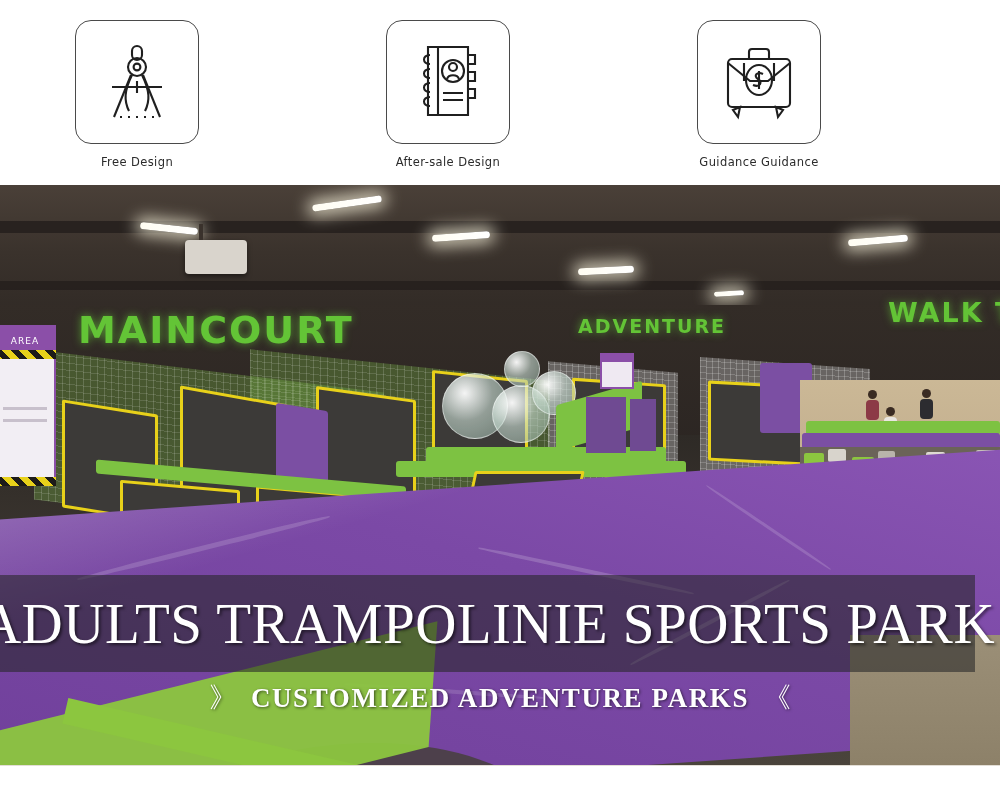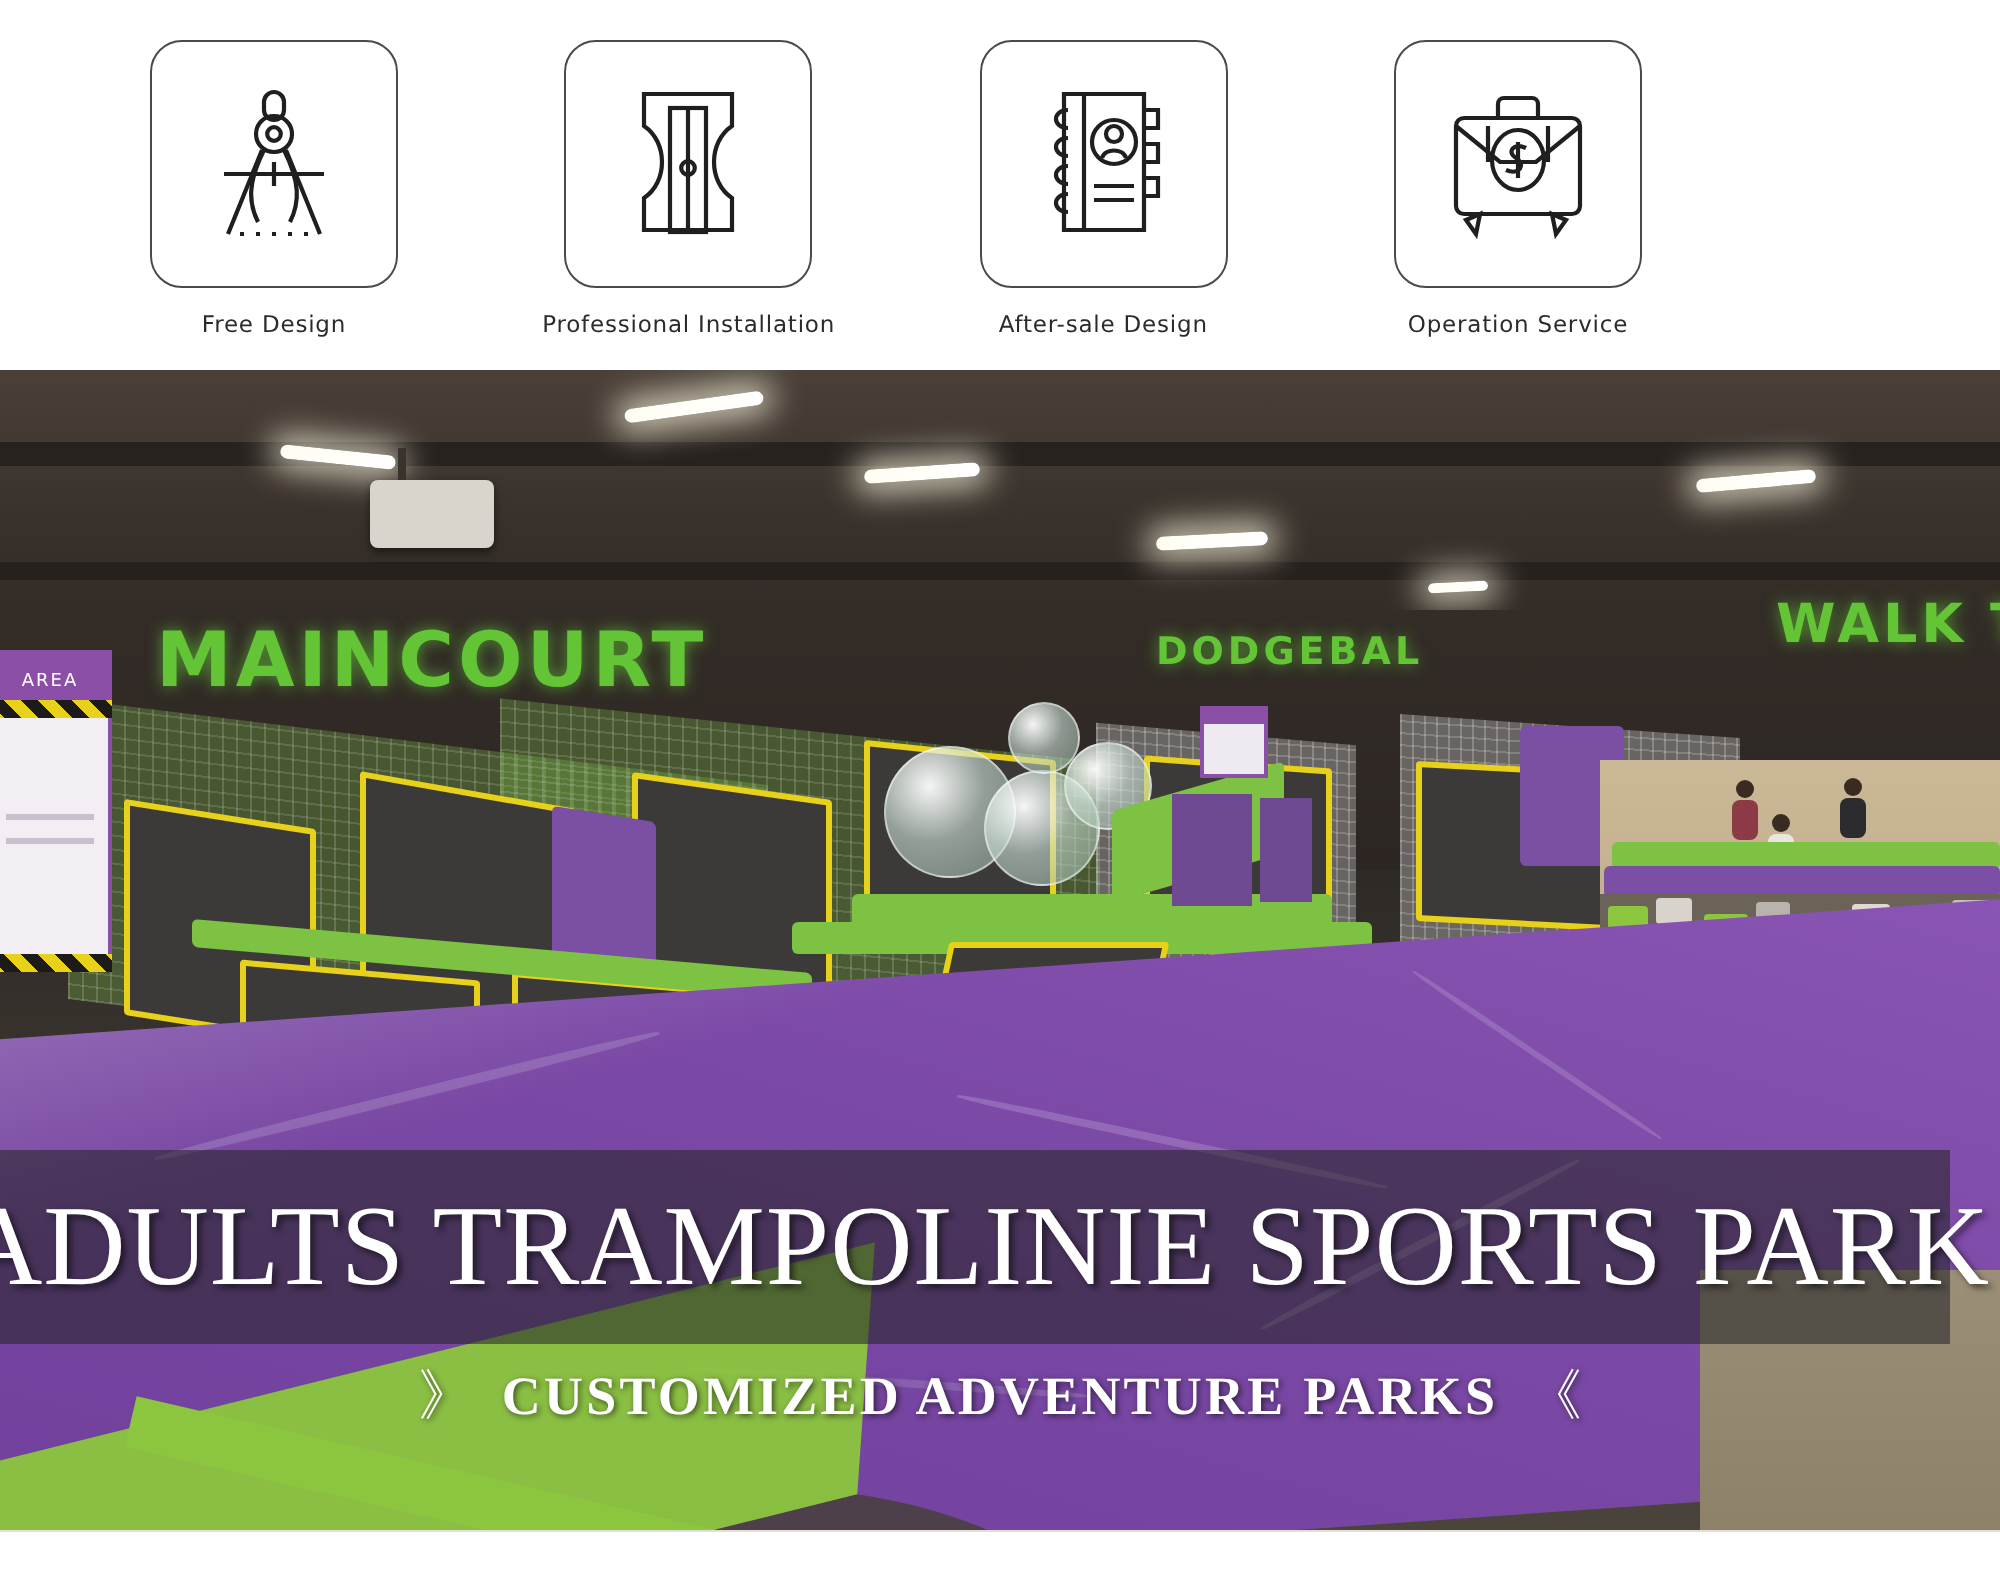--- a/index.html
+++ b/index.html
@@ -231,31 +231,20 @@
           <path d="M44 36 C52 52 52 62 47 72"></path>
           <path d="M14 48 H64"></path>
           <path d="M39 42 V54"></path>
           <path d="M22 78 h2 M30 78 h2 M38 78 h2 M46 78 h2 M54 78 h2"></path>
         </svg>
       </div>
       <div class="feature-label">Free Design</div>
     </div>
 
 
-    <div class="feature">
-      <div class="feature-box">
-        <svg width="72" height="86" viewBox="0 0 72 86" fill="none" stroke="#1f1f1f" stroke-width="2.1">
-          <path d="M14 8 H58 V24 C46 32 46 52 58 60 V76 H14 V60 C26 52 26 32 14 24 Z"></path>
-          <rect x="27" y="15" width="18" height="62"></rect>
-          <path d="M36 15 V77"></path>
-          <circle cx="36" cy="45" r="3.4"></circle>
-        </svg>
-      </div>
-      <div class="feature-label">Professional Installation</div>
-    </div>
 
     <div class="feature">
       <div class="feature-box">
         <svg width="76" height="86" viewBox="0 0 76 86" fill="none" stroke="#1f1f1f" stroke-width="2.1">
           <path d="M18 8 H58 V76 H18 Z"></path>
           <path d="M28 8 V76"></path>
           <path d="M58 16 h7 v9 h-7 M58 33 h7 v9 h-7 M58 50 h7 v9 h-7"></path>
           <path d="M20 16 c-8 0 -8 9 0 9 M20 30 c-8 0 -8 9 0 9 M20 44 c-8 0 -8 9 0 9 M20 58 c-8 0 -8 9 0 9"></path>
           <circle cx="43" cy="32" r="11"></circle>
           <circle cx="43" cy="28" r="4"></circle>
@@ -273,42 +262,42 @@
           <rect x="10" y="20" width="62" height="48" rx="4"></rect>
           <path d="M10 24 L32 42 H50 L72 24"></path>
           <path d="M26 24 V42 M56 24 V42"></path>
           <ellipse cx="41" cy="41" rx="13" ry="15"></ellipse>
           <path d="M45 35 c-6 -3 -10 2 -5 5 c5 3 2 9 -5 6"></path>
           <path d="M41 32 V50"></path>
           <path d="M22 68 L20 78 l-5 -7 z"></path>
           <path d="M58 68 L60 78 l5 -7 z"></path>
         </svg>
       </div>
-      <div class="feature-label">Operation Service</div>
+      <div class="feature-label">Guidance Guidance</div>
     </div>
 
   </div>
 
   <div class="photo">
     <div class="photo-inner">
 
       <div class="ceiling"></div>
       <div class="ceiling-beam" style="left:0;top:36px;width:1000px;height:12px;"></div>
       <div class="ceiling-beam" style="left:0;top:96px;width:1000px;height:9px;"></div>
       <div class="lamp" style="left:140px;top:40px;width:58px;transform:rotate(6deg);"></div>
       <div class="lamp" style="left:312px;top:15px;width:70px;transform:rotate(-8deg);"></div>
       <div class="lamp" style="left:432px;top:48px;width:58px;transform:rotate(-4deg);"></div>
       <div class="lamp" style="left:578px;top:82px;width:56px;transform:rotate(-3deg);"></div>
       <div class="lamp" style="left:848px;top:52px;width:60px;transform:rotate(-5deg);"></div>
       <div class="lamp" style="left:714px;top:106px;width:30px;transform:rotate(-3deg);height:5px;"></div>
       <div class="projector"></div>
 
       <div class="backwall"></div>
       <div class="neon" style="left:78px;top:123px;font-size:38px;">MAINCOURT</div>
-      <div class="neon" style="left:578px;top:130px;font-size:19px;">DODGEBAL</div>
+      <div class="neon" style="left:578px;top:130px;font-size:19px;">ADVENTURE</div>
       <div class="neon" style="left:888px;top:112px;font-size:27px;">WALK T</div>
 
       <div class="court"></div>
 
       <div class="net-panel" style="left:34px;top:186px;width:350px;height:150px;transform:skewY(7deg);"></div>
       <div class="net-panel" style="left:250px;top:180px;width:300px;height:145px;transform:skewY(6deg);"></div>
       <div class="grey-net" style="left:548px;top:182px;width:130px;height:135px;transform:skewY(5deg);"></div>
       <div class="grey-net" style="left:700px;top:178px;width:170px;height:130px;transform:skewY(4deg);"></div>
 
       <div class="tramp" style="left:62px;top:222px;width:96px;height:108px;transform:skewY(9deg);"></div>

